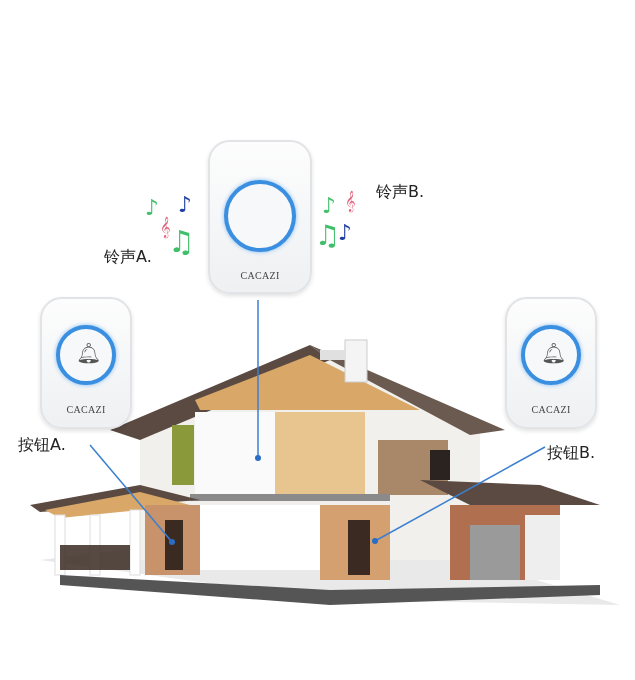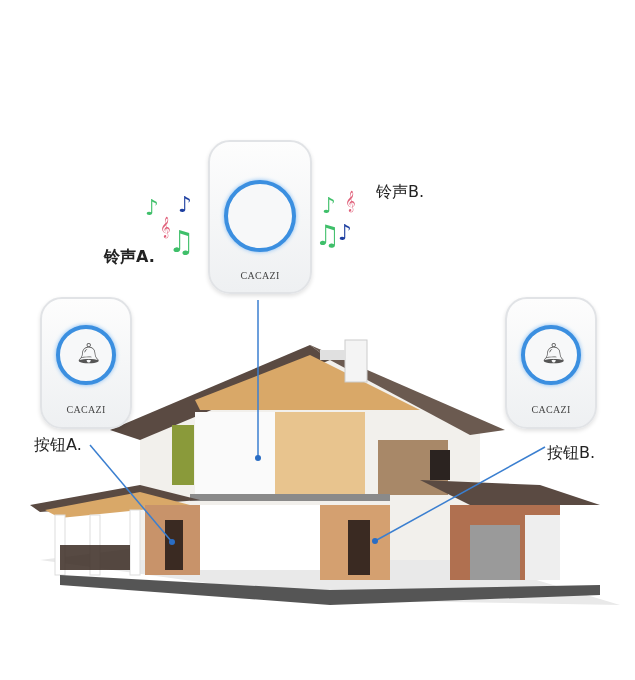--- a/index.html
+++ b/index.html
@@ -74,28 +74,28 @@
   <text x="322" y="213" font-size="22" fill="#3fbf6a">♪</text>
   <text x="345" y="207" font-size="18" fill="#e0607a">𝄞</text>
   <text x="315" y="245" font-size="28" fill="#3fbf6a">♫</text>
   <text x="338" y="240" font-size="22" fill="#1d3fa0">♪</text>
 </svg>
 
 <div class="device" style="left:208px;top:140px;width:100px;height:150px;">
   <div class="ring" style="left:14px;top:38px;width:64px;height:64px;"></div>
   <div class="brand" style="top:128px;">CACAZI</div>
 </div>
-<div class="label" style="left:104px;top:247px;font-weight:bold;">铃声A.</div>
+<div class="label" style="left:104px;top:247px;">铃声A.</div>
 <div class="label" style="left:376px;top:182px;">铃声B.</div>
 
 <div class="device" style="left:40px;top:297px;width:88px;height:128px;">
   <div class="ring" style="left:14px;top:26px;width:52px;height:52px;"></div>
   <div class="abs" style="left:34px;top:42px;font-size:20px;color:#555;">🔔︎</div>
   <div class="brand" style="top:105px;">CACAZI</div>
 </div>
-<div class="label" style="left:34px;top:435px;">按钮A.</div>
+<div class="label" style="left:18px;top:435px;">按钮A.</div>
 
 <div class="device" style="left:505px;top:297px;width:88px;height:128px;">
   <div class="ring" style="left:14px;top:26px;width:52px;height:52px;"></div>
   <div class="abs" style="left:34px;top:42px;font-size:20px;color:#555;">🔔︎</div>
   <div class="brand" style="top:105px;">CACAZI</div>
 </div>
 <div class="label" style="left:547px;top:443px;">按钮B.</div>
 
 </body></html>

